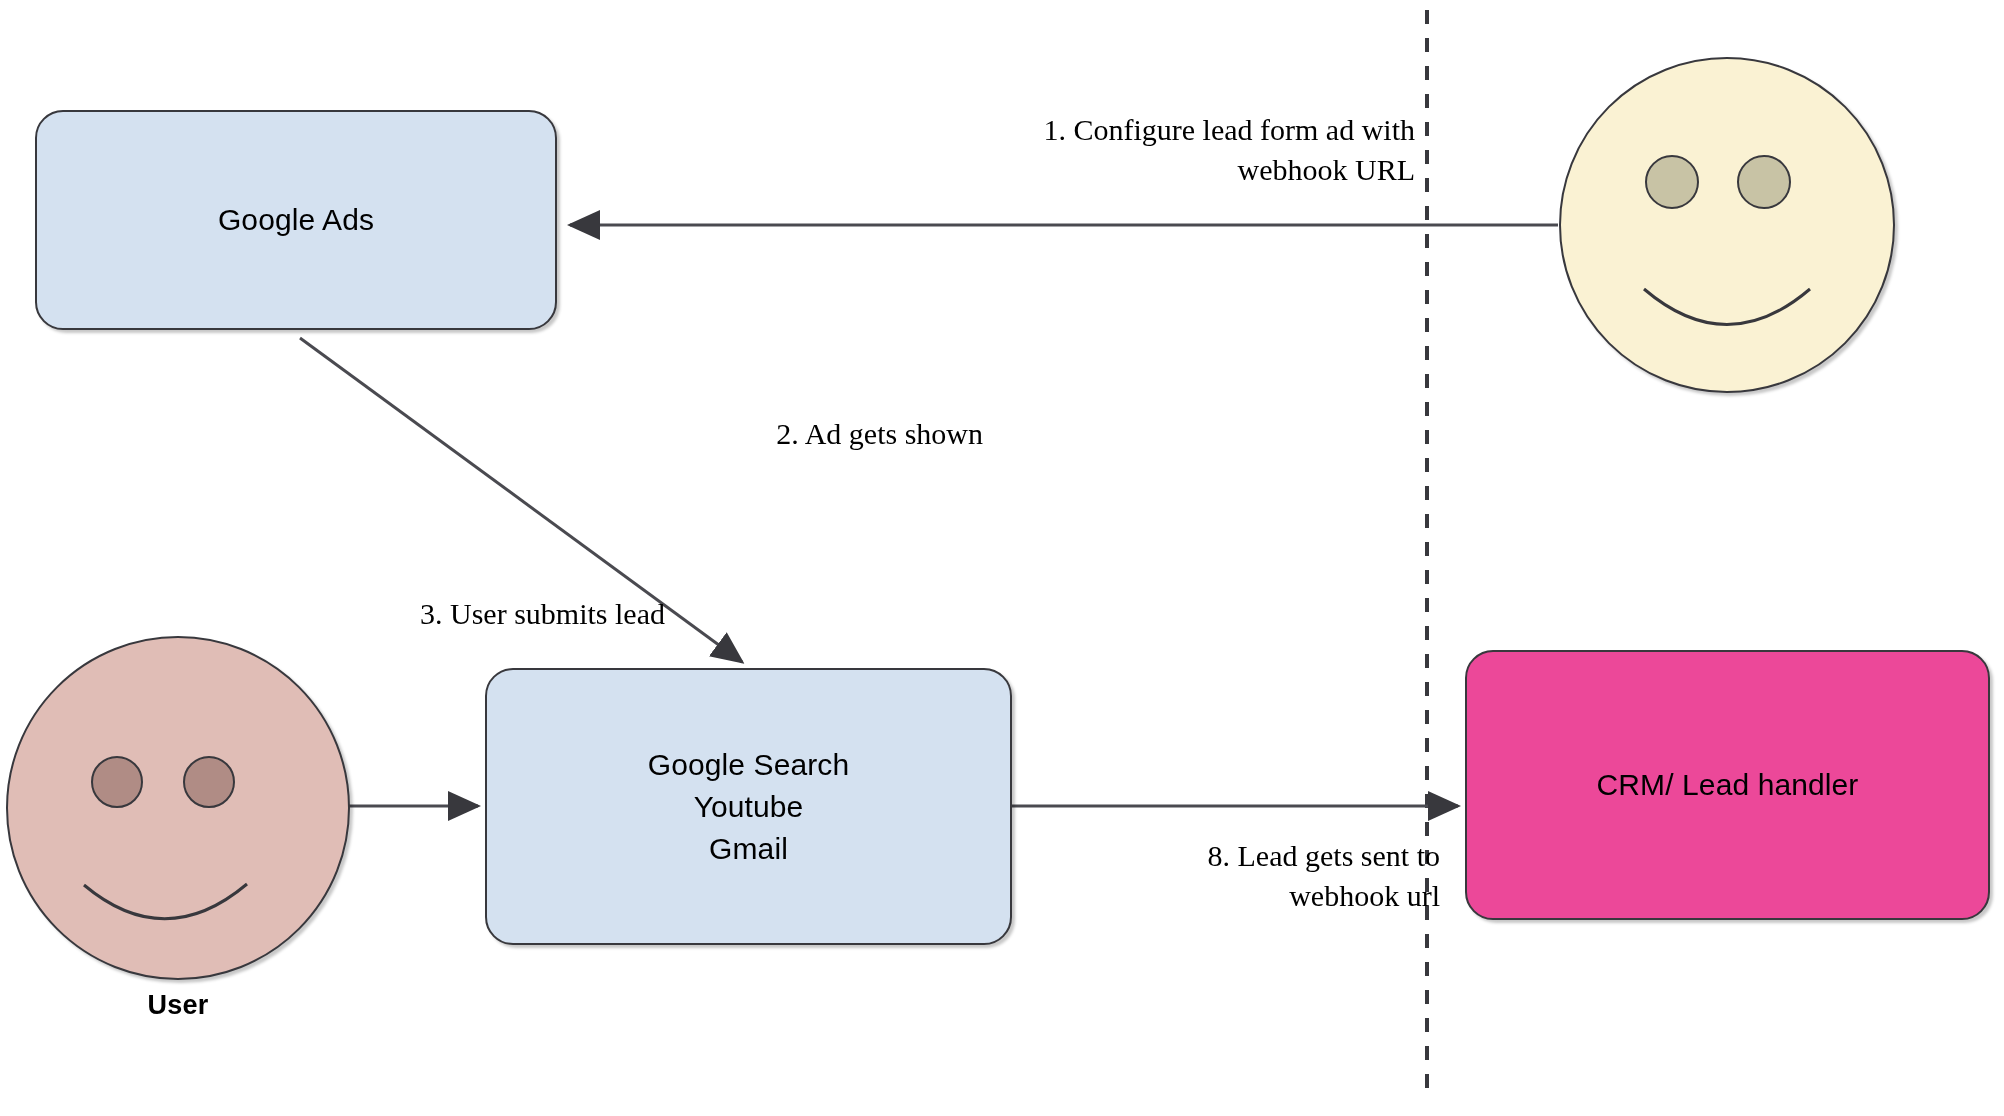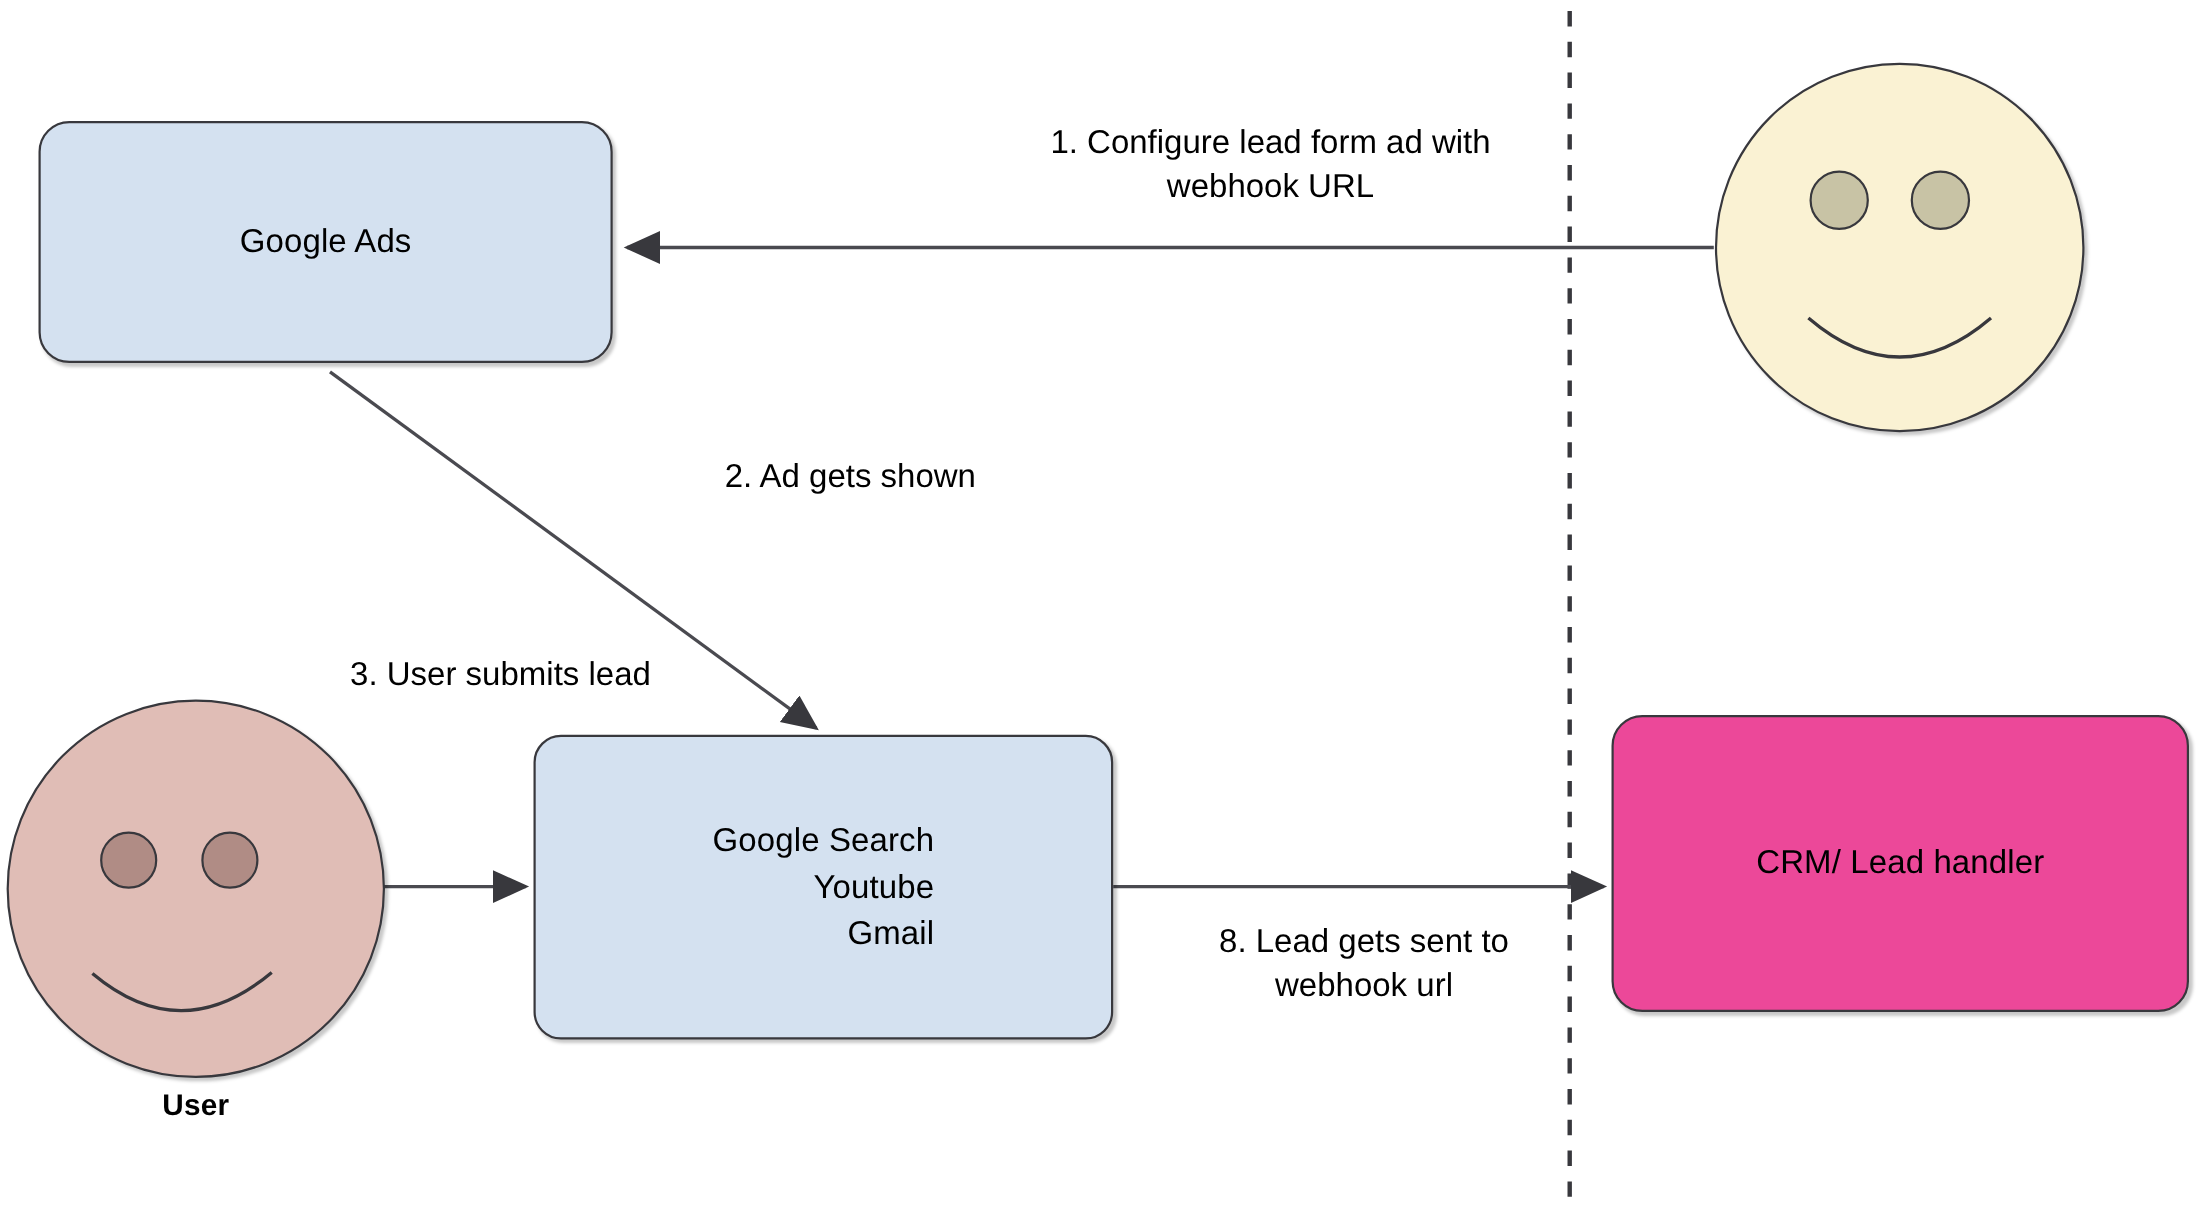--- a/index.html
+++ b/index.html
@@ -28,21 +28,21 @@
   }
   
   .node-box {
     position: absolute;
     box-sizing: border-box;
     border: 2px solid #38383d;
     border-radius: 28px;
     display: flex;
     align-items: center;
     justify-content: center;
-    text-align: right;
+    text-align: center;
     color: #000000;
     box-shadow: 3px 3px 3px rgba(0,0,0,0.22);
   }
   .node-box .box-label {
     font-size: 30px;
     line-height: 42px;
     letter-spacing: 0.1px;
     white-space: pre-line;
   }
   #node-google-ads {
@@ -51,21 +51,20 @@
     width: 522px;
     height: 220px;
     background: #d4e1f0;
   }
   #node-google-surfaces {
     left: 485px;
     top: 668px;
     width: 527px;
     height: 277px;
     background: #d4e1f0;
-    border-radius: 25px;
   }
   #node-crm {
     left: 1465px;
     top: 650px;
     width: 525px;
     height: 270px;
     background: #ec4899;
   }
   
   .actor {
@@ -123,21 +122,22 @@
   #actor-user .actor-name {
     top: 354px;
   }
   
   .edge-label {
     position: absolute;
     color: #000000;
     font-size: 30px;
     line-height: 40px;
     white-space: pre-line;
-    text-align: center;
+    text-align: right;
+    font-family: Liberation Serif, serif;
   }
   #edge-label-1 { left: 895px; top: 110px; width: 520px; }
   #edge-label-2 { left: 563px; top: 414px; width: 420px; }
   #edge-label-3 { left: 245px; top: 594px; width: 420px; }
   #edge-label-4 { left: 1040px; top: 836px; width: 400px; }
 </style>
 </head>
 <body>
 
 <div id="canvas">

